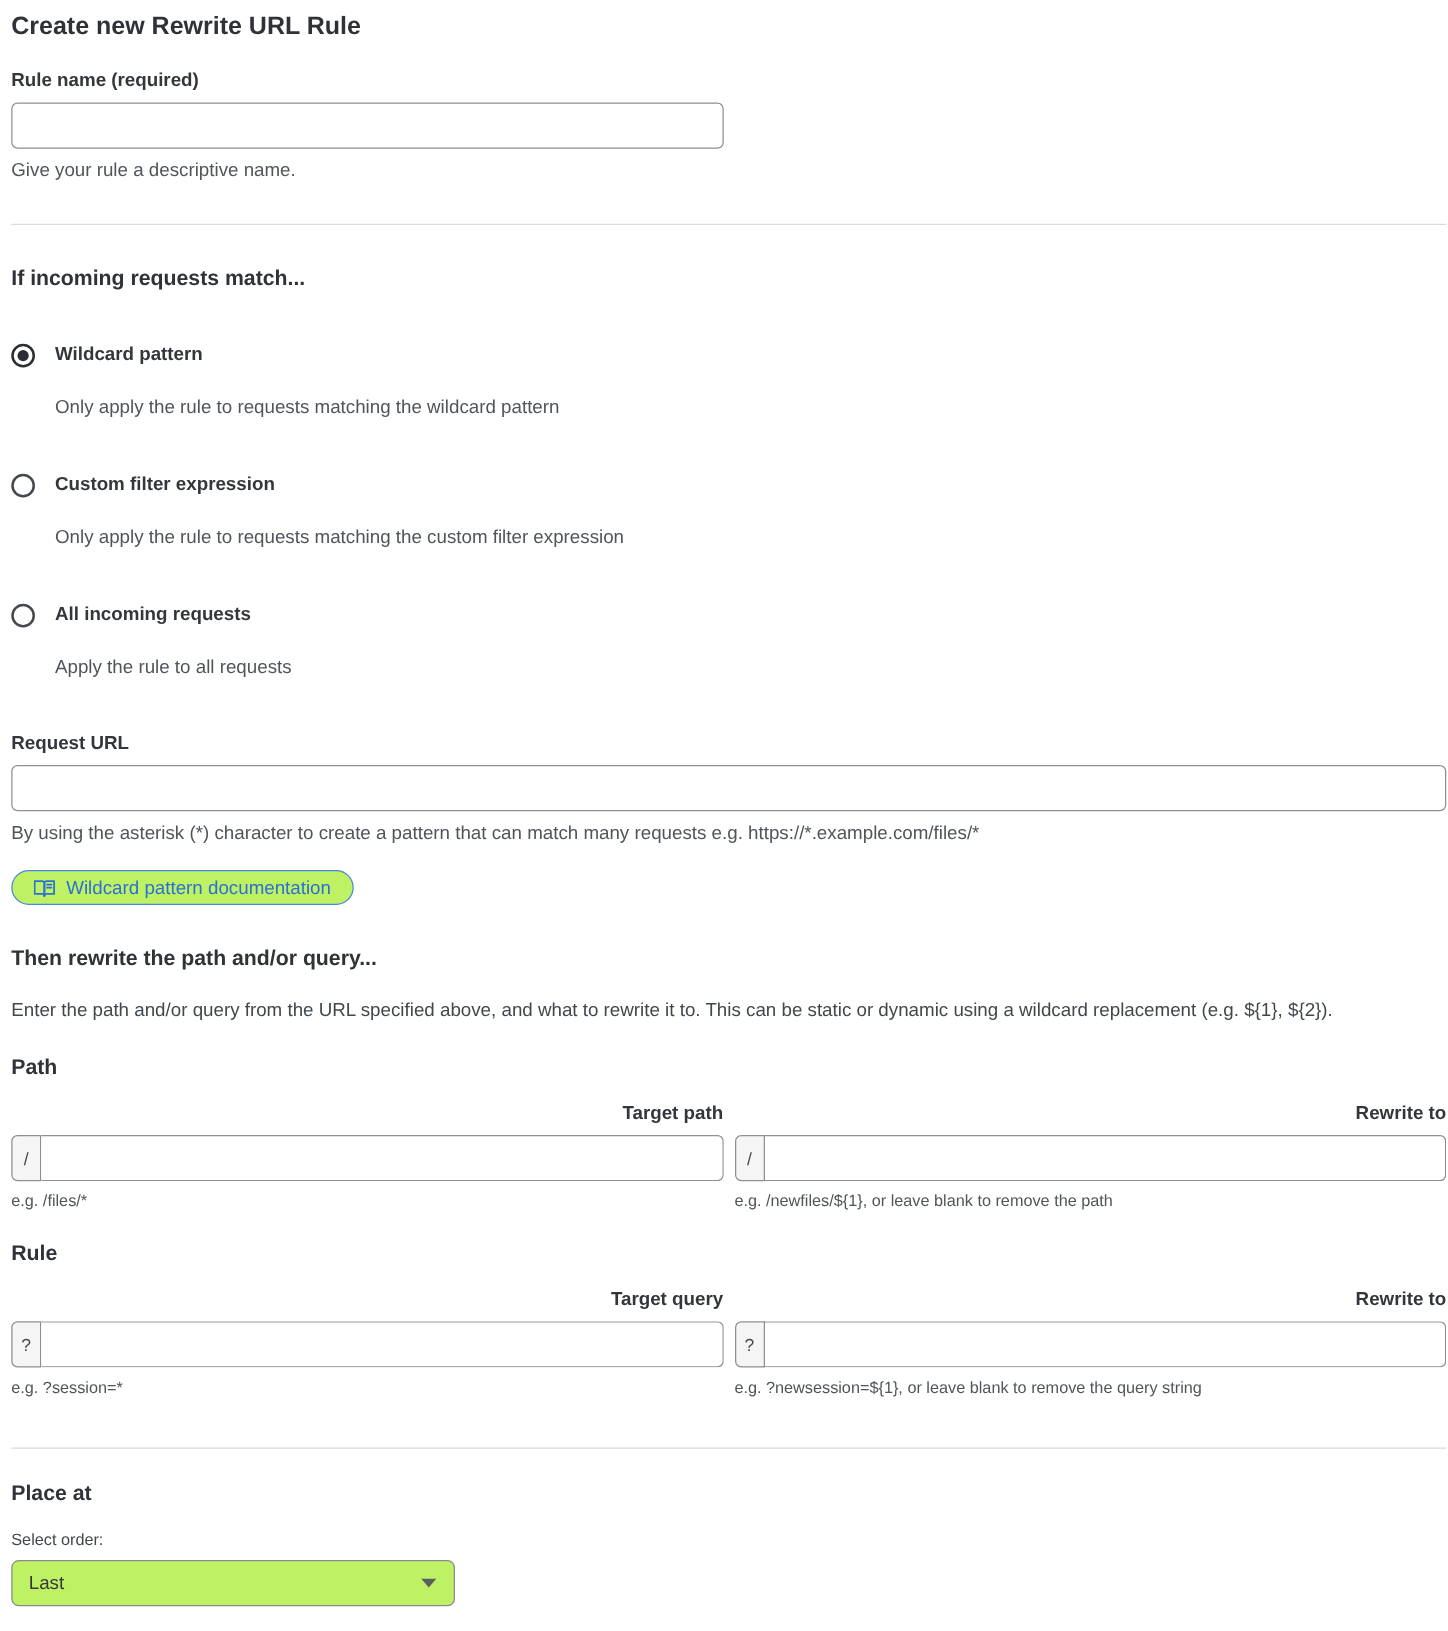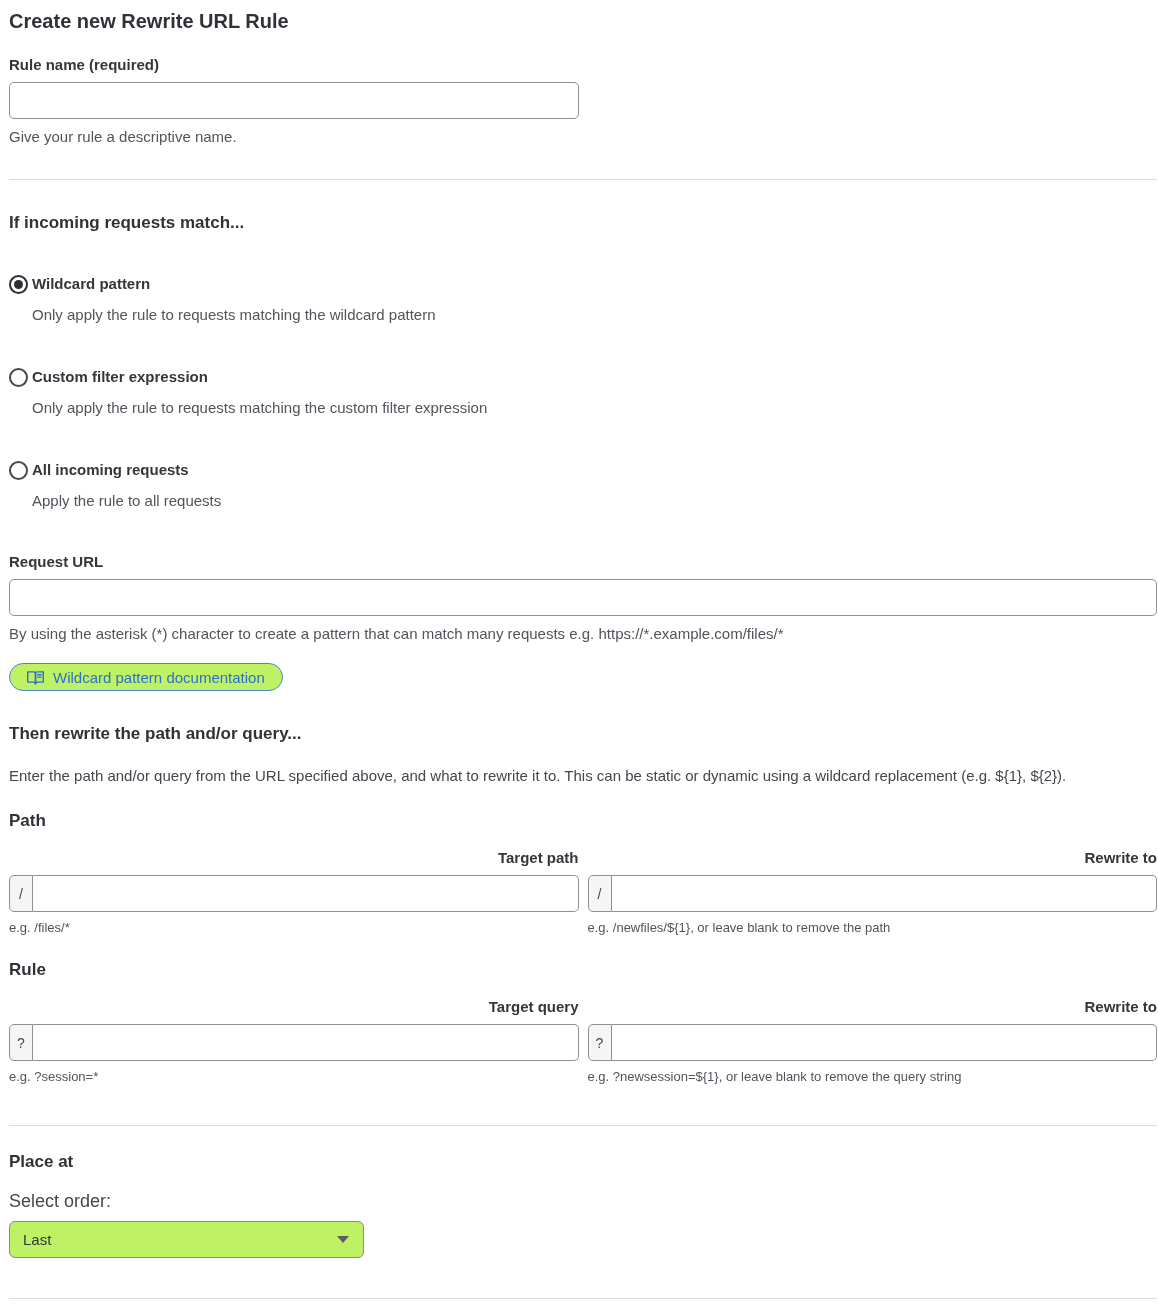--- a/index.html
+++ b/index.html
@@ -54,42 +54,42 @@
     font-size: 17px;
     font-weight: 700;
     color: #2f3338;
     margin: 33px 0 0 0;
   }
 
   .radio-group { margin-top: 41px; }
   .radio-item {
     display: flex;
     align-items: flex-start;
-    gap: 4px;
+    gap: 16px;
     margin-bottom: 42px;
     cursor: pointer;
   }
   .radio-circle {
     flex: 0 0 auto;
     width: 19px;
     height: 19px;
     margin-top: 1px;
     border: 2px solid #45494e;
     border-radius: 50%;
     display: flex;
     align-items: center;
     justify-content: center;
     background: #fff;
   }
   .radio-circle .dot { width: 9px; height: 9px; border-radius: 50%; background: transparent; }
   .radio-item.checked .radio-circle { border-color: #2b2f33; }
   .radio-item.checked .radio-circle .dot { background: #2b2f33; }
   .radio-texts { display: flex; flex-direction: column; }
   .radio-label { font-size: 15px; font-weight: 700; color: #33373c; line-height: 20px; }
-  .radio-desc { font-size: 15px; color: #50555b; line-height: 21px; margin-top: 10px; }
+  .radio-desc { font-size: 15px; color: #50555b; line-height: 21px; margin-top: 21px; }
 
   .request-url-block { margin-top: 0; }
   .request-url-block .field-label { margin-top: 0; }
 
   .doc-button {
     margin-top: 21px;
     display: inline-flex;
     align-items: center;
     gap: 9px;
     height: 28px;
@@ -145,21 +145,21 @@
     width: auto;
   }
   .eg-helper {
     font-size: 13px;
     color: #50555b;
     margin-top: 8px;
   }
 
   .place-at-heading { margin-top: 26px; }
   .select-label {
-    font-size: 18px;
+    font-size: 13px;
     color: #42474d;
     margin-top: 19px;
     margin-bottom: 9px;
   }
   .select-box {
     width: 355px;
     height: 37px;
     border: 1px solid #8a8a8a;
     border-radius: 6px;
     display: flex;

